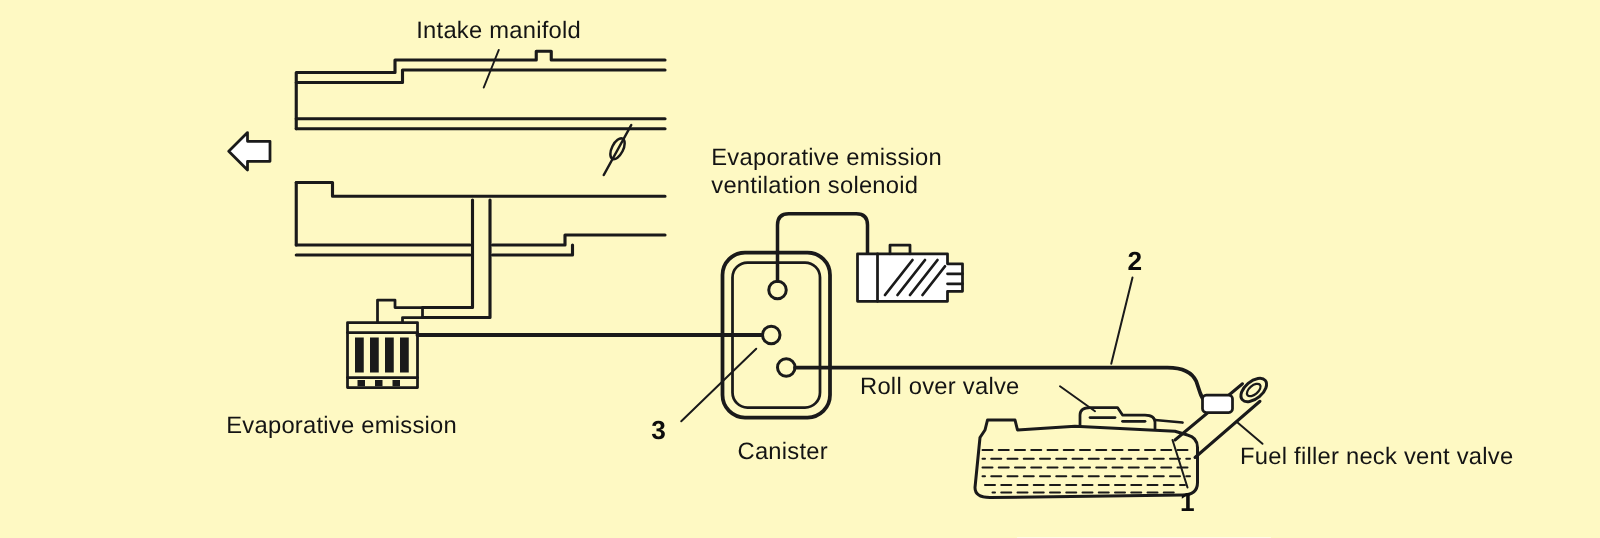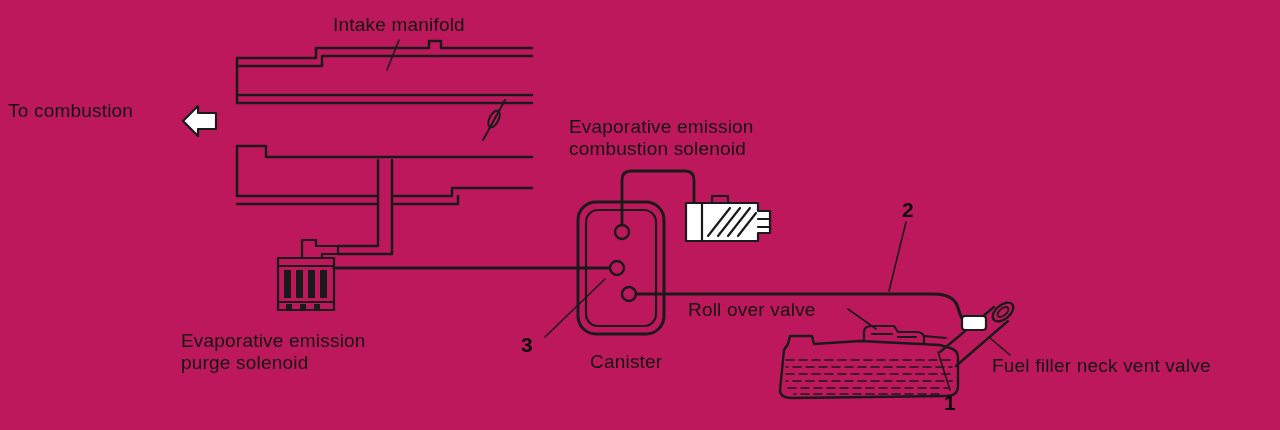--- a/index.html
+++ b/index.html
@@ -5,21 +5,21 @@
   html, body {
     margin: 0;
     padding: 0;
     background: #ffffff;
     font-family: "Liberation Sans", sans-serif;
   }
   .canvas {
     position: relative;
     width: 1280px;
     height: 430px;
-    background: #be185d;
+    background: #fef9c3;
     overflow: hidden;
   }
   .art {
     position: absolute;
     inset: 0;
   }
   .lbl {
     position: absolute;
     color: #141414;
     font-size: 19px;
@@ -138,31 +138,29 @@
       <path d="M545,337 L605,279"></path>
       <path d="M848,309 L876,329"></path>
       <path d="M950,390 L938,352"></path>
       <path d="M1010,355 L990,338"></path>
     </g>
   </svg>
 
   <div class="lbl" style="left:333px; top:14px;">Intake manifold</div>
 
   <div class="lbl" style="left:8px; top:100px;">
-    <span class="row">To combustion</span>
   </div>
 
   <div class="lbl" style="left:569px; top:116px;">
     <span class="row">Evaporative emission</span>
-    <span class="row">combustion solenoid</span>
+    <span class="row">ventilation solenoid</span>
   </div>
 
   <div class="lbl" style="left:181px; top:330px;">
     <span class="row">Evaporative emission</span>
-    <span class="row">purge solenoid</span>
   </div>
 
   <div class="lbl" style="left:590px; top:351px;">Canister</div>
 
   <div class="lbl" style="left:688px; top:299px;">Roll over valve</div>
 
   <div class="lbl" style="left:992px; top:355px;">Fuel filler neck vent valve</div>
 
   <div class="num" style="left:944px; top:391px;">1</div>
 

